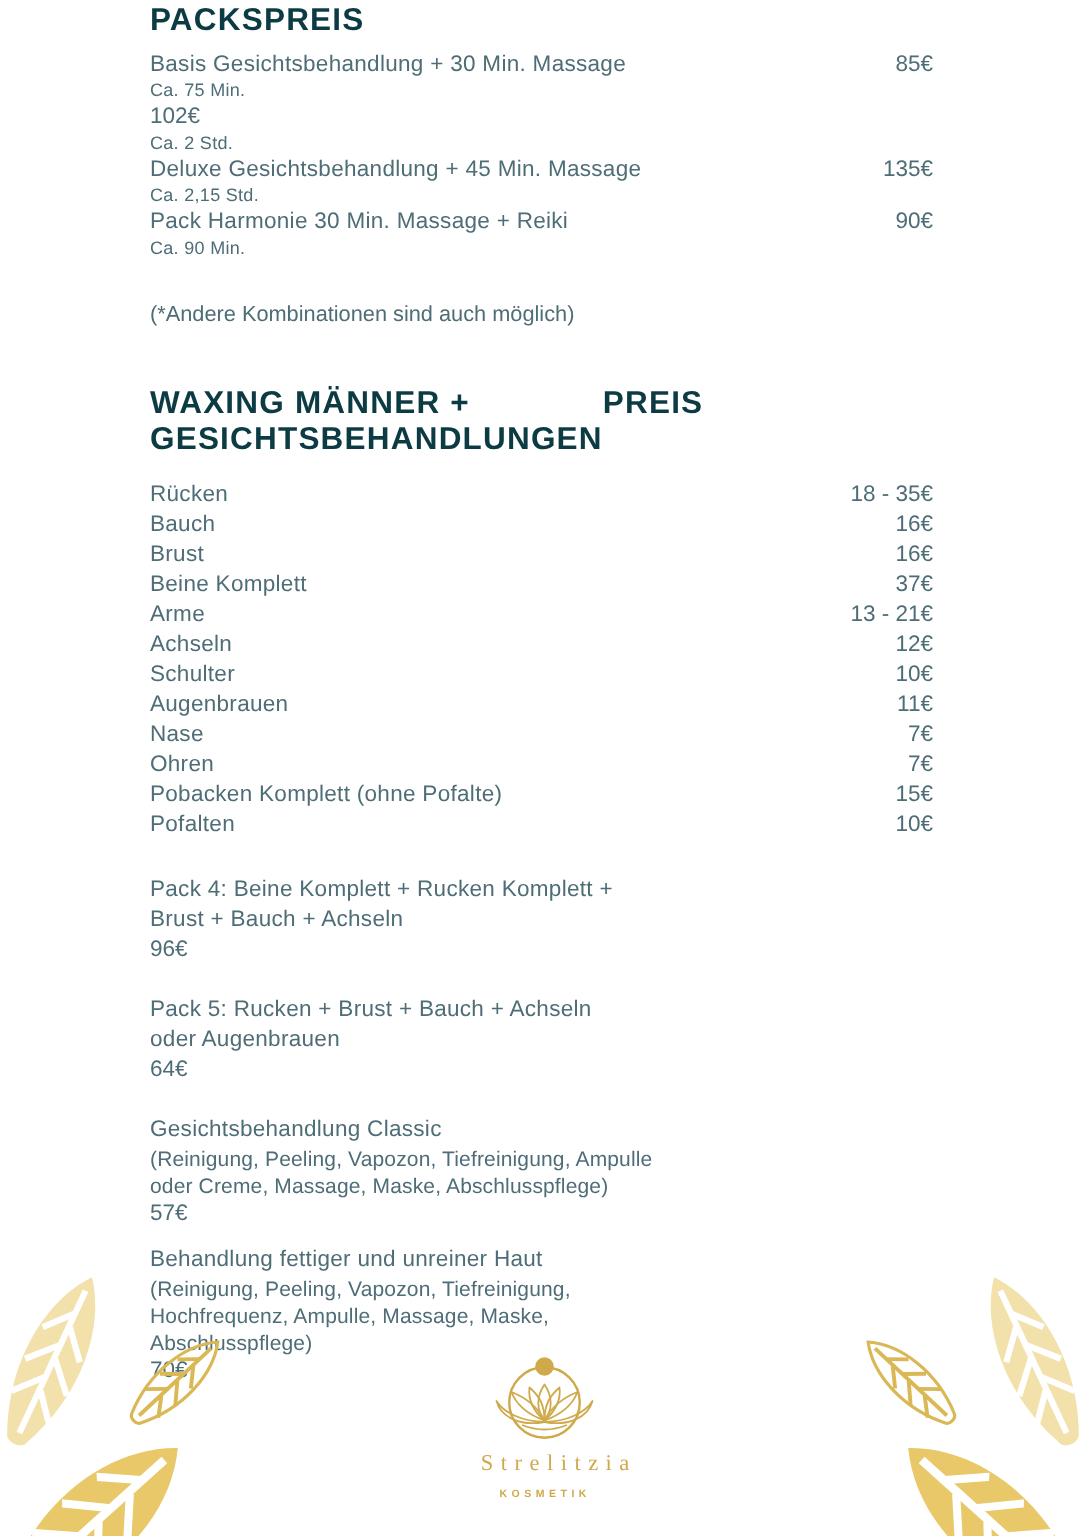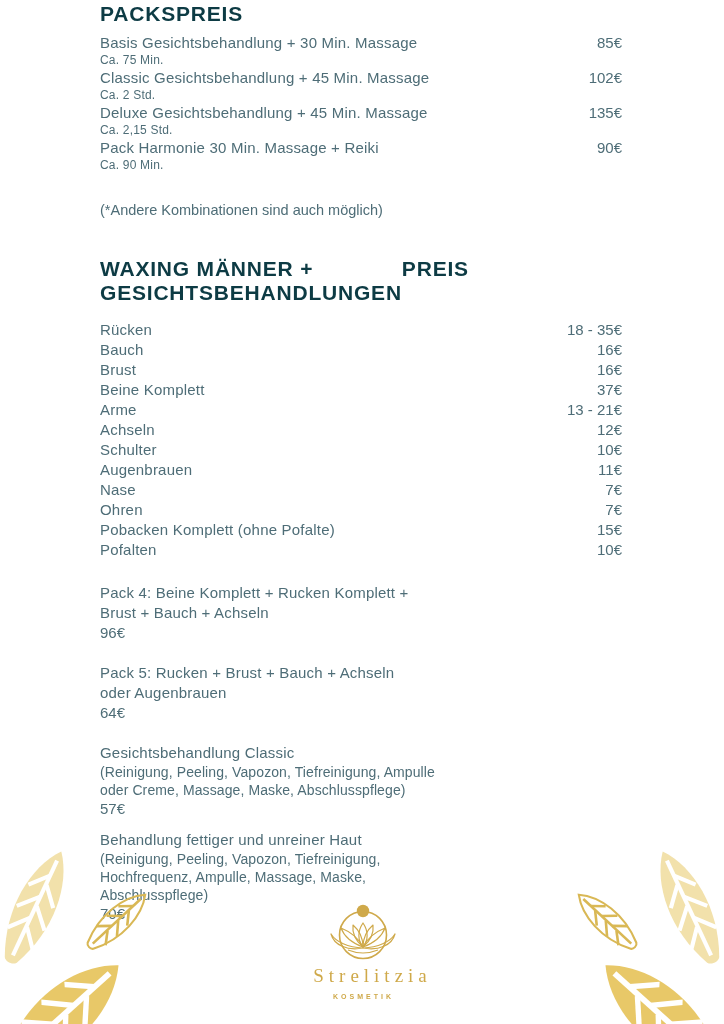--- a/index.html
+++ b/index.html
@@ -43,21 +43,21 @@
   .treatment-0 { margin-top:20px; }
   .treatment-1 { margin-top:11px; }
   .treat-details div { font-size:14px; line-height:18px; letter-spacing:0.1px; }
 
   
   .logo-svg { position:absolute; left:290px; top:884px; }
   .brand {
     position:absolute; left:0; right:0; top:964px;
     text-align:center;
     font-family:"Liberation Serif", serif;
-    font-size:19px; line-height:24px;
+    font-size:15px; line-height:24px;
     letter-spacing:5px; padding-left:21px;
     color:var(--gold,#cfa94a);
   }
   .tagline {
     position:absolute; left:0; right:0; top:993px;
     text-align:center;
     font-size:7px; font-weight:700;
     letter-spacing:3px; padding-left:3px;
     color:var(--gold,#cfa94a);
   }
@@ -81,21 +81,20 @@
     <div class="pack-list">
       <div class="pack-item">
         <div class="row">
           <span class="item-name">Basis Gesichtsbehandlung + 30 Min. Massage</span>
           <span class="price">85€</span>
         </div>
         <div class="item-sub">Ca. 75 Min.</div>
       </div>
       <div class="pack-item">
         <div class="row">
-          <span class="item-name">Classic Gesichtsbehandlung + 45 Min. Massage</span>
           <span class="price">102€</span>
         </div>
         <div class="item-sub">Ca. 2 Std.</div>
       </div>
       <div class="pack-item">
         <div class="row">
           <span class="item-name">Deluxe Gesichtsbehandlung + 45 Min. Massage</span>
           <span class="price">135€</span>
         </div>
         <div class="item-sub">Ca. 2,15 Std.</div>

